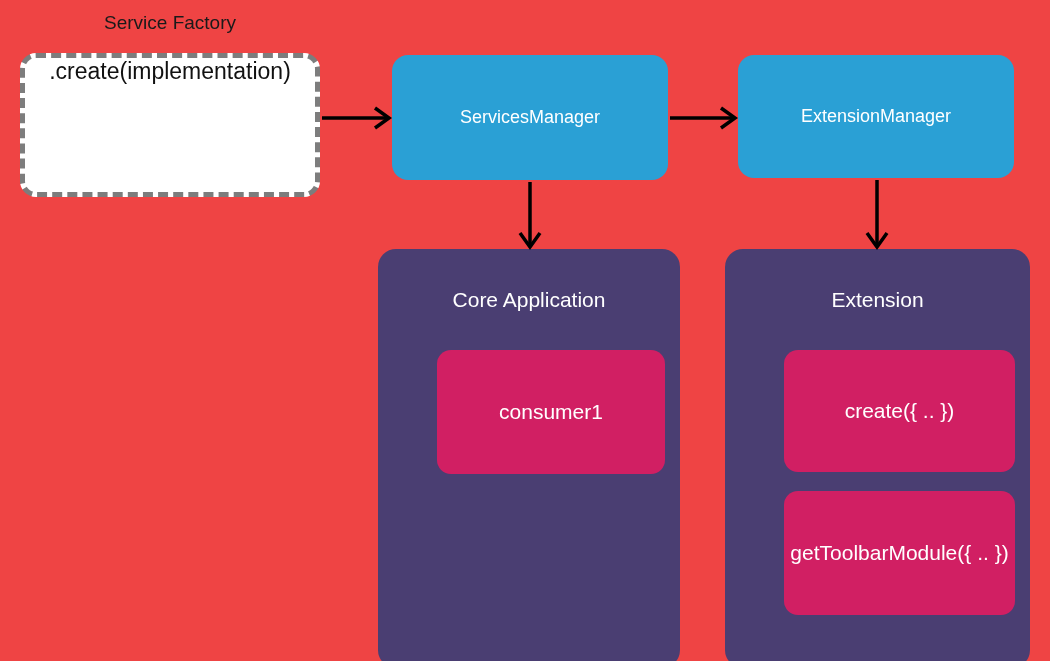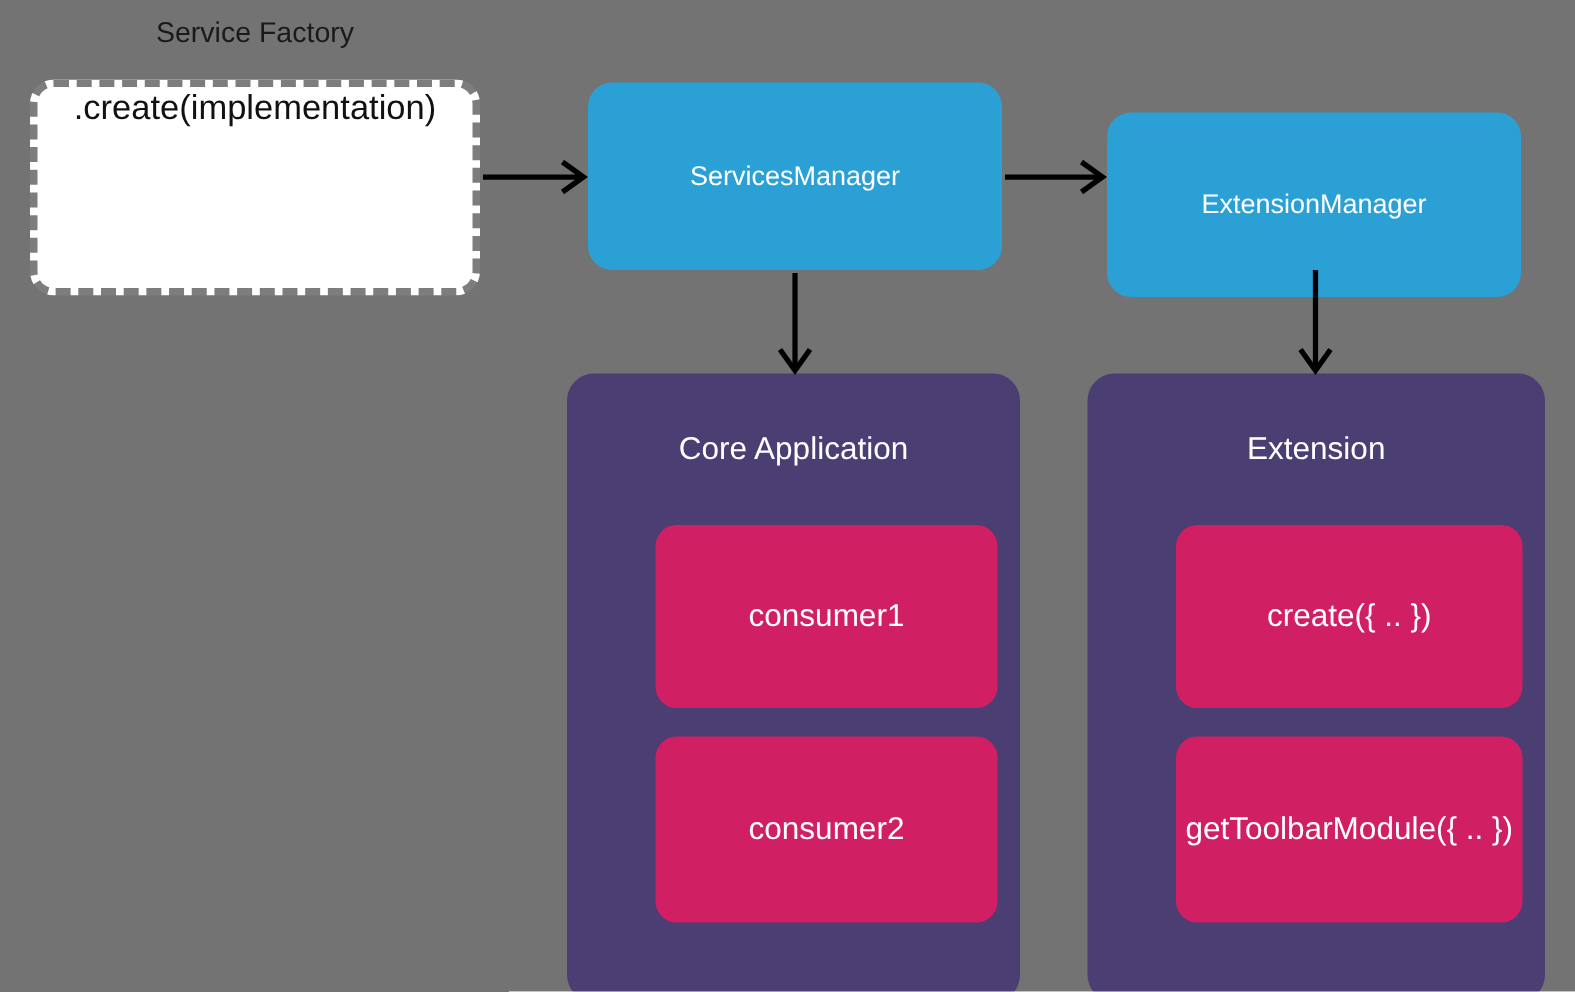--- a/index.html
+++ b/index.html
@@ -5,21 +5,21 @@
   html, body {
     margin: 0;
     padding: 0;
     background: #ffffff;
     font-family: "Liberation Sans", "DejaVu Sans", sans-serif;
   }
   .canvas {
     position: relative;
     width: 1050px;
     height: 661px;
-    background: #737373;
+    background: #ef4444;
     overflow: hidden;
   }
   .abs { position: absolute; box-sizing: border-box; }
 
   .factory-label {
     left: 20px; top: 12px; width: 300px;
     text-align: center;
     font-size: 19px;
     color: #1a1a1a;
   }
@@ -35,21 +35,21 @@
 
   .manager-box {
     height: 125px;
     background: #2aa0d5;
     border-radius: 16px;
     display: flex; align-items: center; justify-content: center;
     color: #ffffff;
     font-size: 18px;
   }
   .manager-services { left: 392px; top: 55px; width: 276px; }
-  .manager-extension { left: 738px; top: 55px; width: 276px; height: 123px; margin-top: 20px; }
+  .manager-extension { left: 738px; top: 55px; width: 276px; height: 123px; }
 
   .container-box {
     top: 249px; height: 419px;
     background: #4a3e72;
     border-radius: 18px;
     padding: 0 15px;
   }
   .container-core { left: 378px; width: 302px; }
   .container-ext  { left: 725px; width: 305px; }
 
@@ -97,21 +97,20 @@
     <span>ServicesManager</span>
   </div>
 
   <div class="abs manager-box manager-extension">
     <span>ExtensionManager</span>
   </div>
 
   <div class="abs container-box container-core">
     <div class="container-title">Core Application</div>
     <div class="module-box">consumer1</div>
-    <div class="module-box">consumer2</div>
   </div>
 
   <div class="abs container-box container-ext">
     <div class="container-title">Extension</div>
     <div class="module-box">create({ .. })</div>
     <div class="module-box">getToolbarModule({ .. })</div>
   </div>
 
   <svg class="abs arrows" viewBox="0 0 1050 661">
     <g>

